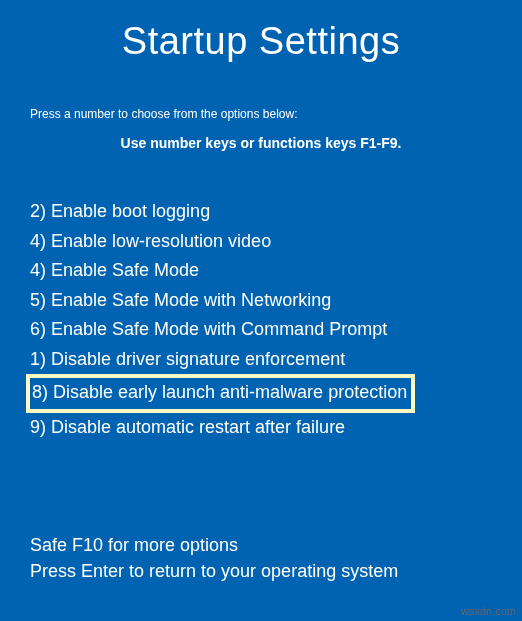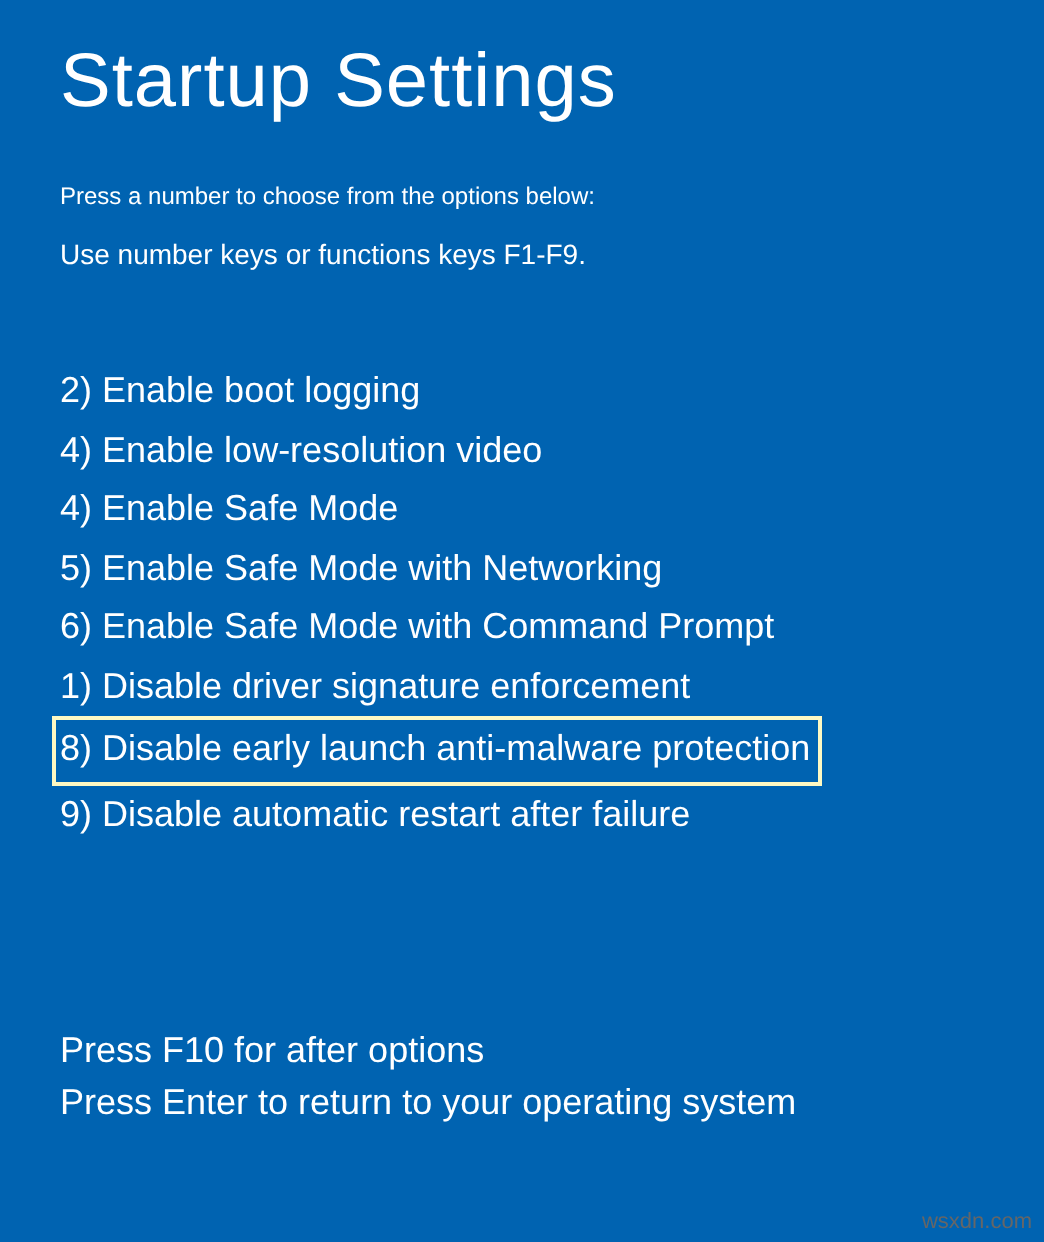--- a/index.html
+++ b/index.html
@@ -14,44 +14,46 @@
       color: #ffffff;
       font-family: "Segoe UI Light", "Segoe UI", Arial, sans-serif;
       font-weight: 300;
       padding: 20px 30px;
       position: relative;
       overflow: hidden;
     }
     .title {
       font-size: 38px;
       font-weight: 300;
-      margin-bottom: 28px;
+      margin-bottom: 44px;
       letter-spacing: 0.5px;
+      text-align: center;
     }
     .subtitle {
       font-size: 12px;
       font-weight: 300;
       margin-bottom: 14px;
     }
     .hint {
       font-size: 14px;
-      font-weight: 400;
+      font-weight: 700;
       margin-bottom: 46px;
+      text-align: center;
     }
     .options {
       margin-bottom: 90px;
     }
     .option {
       font-size: 18px;
       font-weight: 300;
       line-height: 29.5px;
       white-space: nowrap;
     }
     .option.highlighted {
-      border: 2px solid #fef9c3;
+      border: 4px solid #fef9c3;
       display: inline-block;
       padding: 0 4px 1px 2px;
       margin-left: -4px;
     }
     .footer-line {
       font-size: 18px;
       font-weight: 300;
       line-height: 26px;
     }
     .watermark {
@@ -75,16 +77,16 @@
   <div class="option">2) Enable boot logging</div>
   <div class="option">4) Enable low-resolution video</div>
   <div class="option">4) Enable Safe Mode</div>
   <div class="option">5) Enable Safe Mode with Networking</div>
   <div class="option">6) Enable Safe Mode with Command Prompt</div>
   <div class="option">1) Disable driver signature enforcement</div>
   <div class="option highlighted">8) Disable early launch anti-malware protection</div>
   <div class="option">9) Disable automatic restart after failure</div>
 </div>
 
-<div class="footer-line">Press F10 for after options</div>
+<div class="footer-line">Safe F10 for more options</div>
 <div class="footer-line">Press Enter to return to your operating system</div>
 
 <div class="watermark">wsxdn.com</div>
 
 </body></html>

